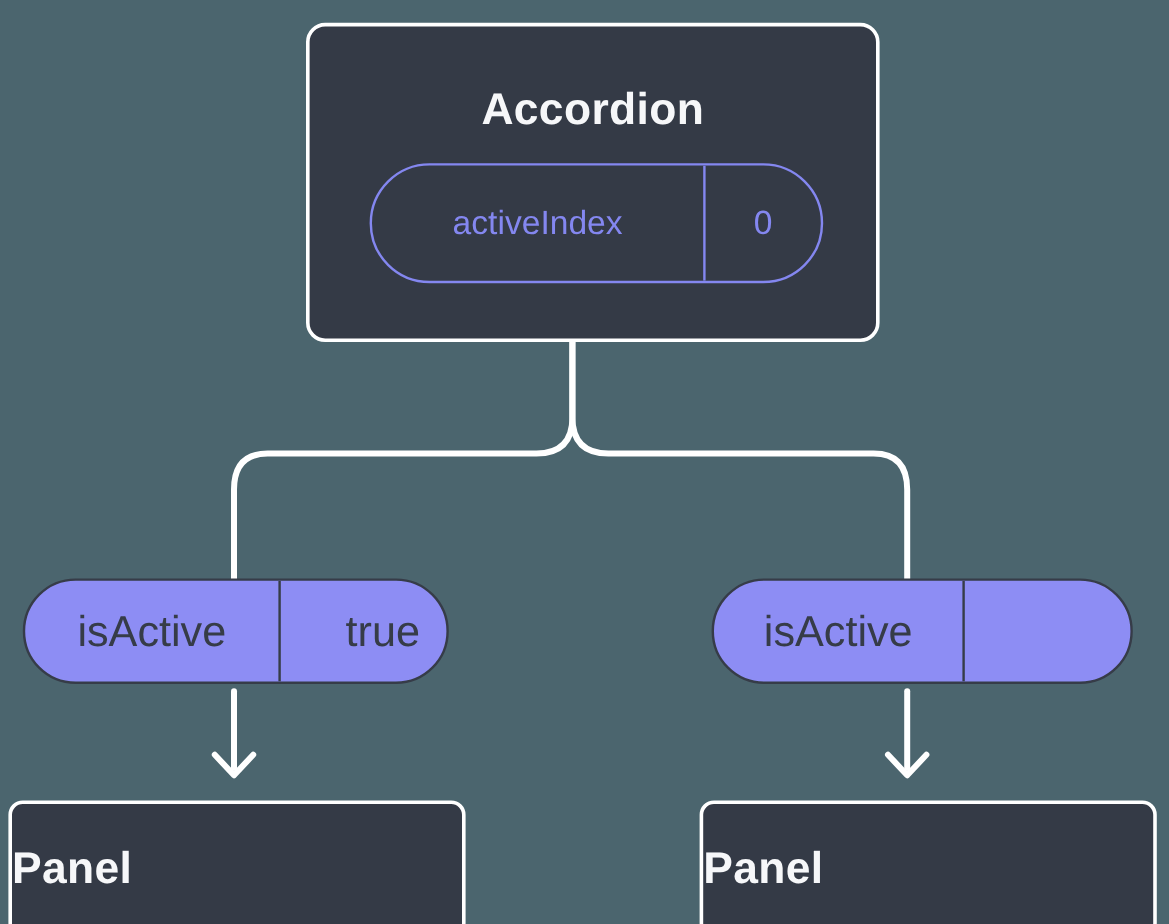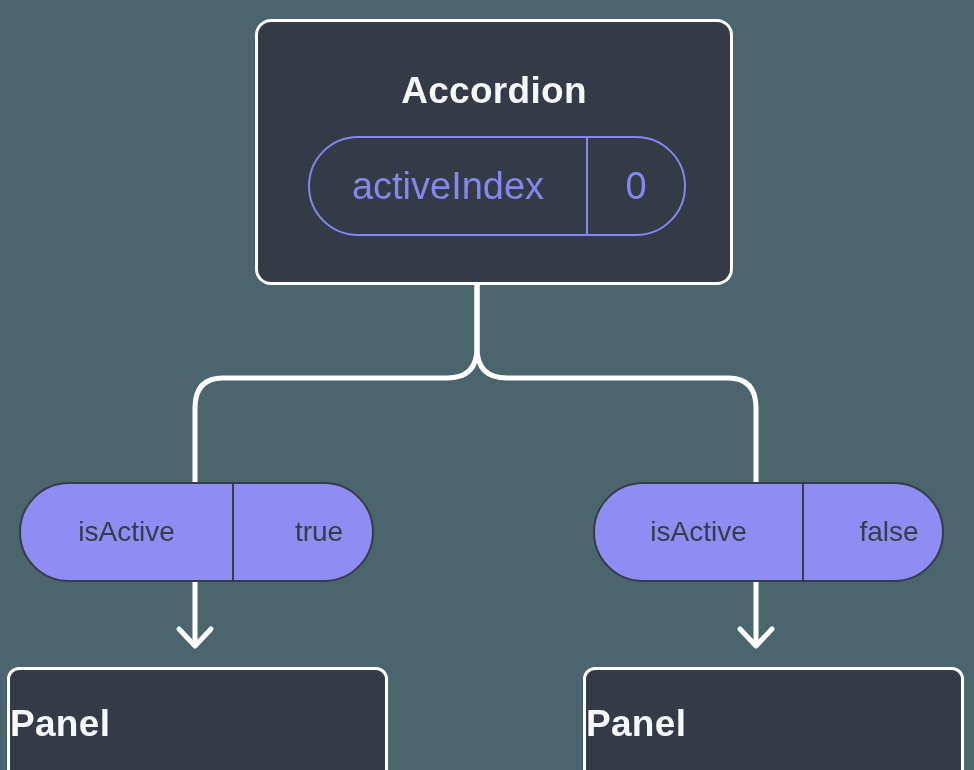--- a/index.html
+++ b/index.html
@@ -53,39 +53,39 @@
   }
 
   .prop-pill-outline {
     position: absolute; left: 50px; top: 114px;
     width: 378px; height: 100px;
     border: 2px solid var(--accent-purple);
     border-radius: 60px;
     box-sizing: border-box;
     display: flex;
     color: var(--accent-purple);
-    font-size: 38px;
+    font-size: 28px;
     overflow: hidden;
   }
   .prop-pill-outline .seg {
     display: flex; align-items: center; justify-content: center;
   }
   .prop-pill-outline .seg.name { width: 276px; }
   .prop-pill-outline .divider { width: 2px; background: var(--accent-purple); }
   .prop-pill-outline .seg.value { flex: 1; }
 
   .state-pill {
-    position: absolute; top: 466px; height: 100px;
+    position: absolute; top: 466px; height: 88px;
     background: var(--pill-fill);
     border: 2px solid var(--pill-border);
     border-radius: 60px;
     box-sizing: border-box;
     display: flex;
     color: var(--pill-text);
-    font-size: 28px;
+    font-size: 36px;
     overflow: hidden;
   }
   .state-pill .seg { display: flex; align-items: center; justify-content: center; }
   .state-pill .divider { width: 2px; background: var(--pill-border); }
   .state-pill .seg.value { flex: 1; padding-left: 32px; }
 
   .pill-true  { left: 19px;  width: 355px; }
   .pill-true  .seg.name { width: 211px; }
   .pill-false { left: 593px; width: 351px; }
   .pill-false .seg.name { width: 207px; }
@@ -126,21 +126,20 @@
 
   <div class="state-pill pill-true">
     <div class="seg name">isActive</div>
     <div class="divider"></div>
     <div class="seg value">true</div>
   </div>
 
   <div class="state-pill pill-false">
     <div class="seg name">isActive</div>
     <div class="divider"></div>
-    <div class="seg value">false</div>
   </div>
 
   <div class="node panel-node panel-left">
     <span class="panel-title">Panel</span>
   </div>
 
   <div class="node panel-node panel-right">
     <span class="panel-title">Panel</span>
   </div>
 

